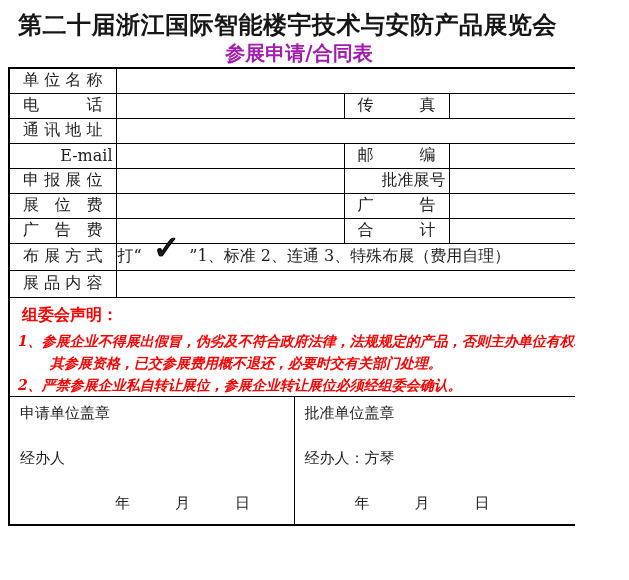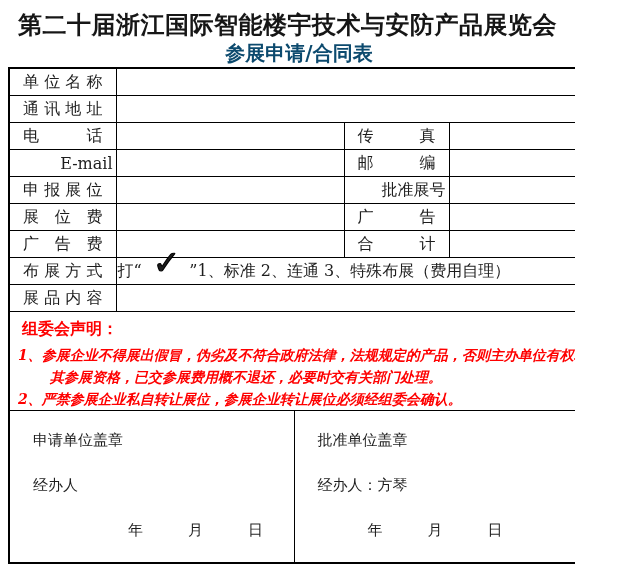--- a/index.html
+++ b/index.html
@@ -10,30 +10,30 @@
     font-family: "DejaVu Serif", "Liberation Serif", serif;
     color: #1d1d1d;
     overflow: hidden;
   }
   .title-block { text-align: center; padding-top: 8px; }
   .doc-title {
     font-size: 24px; font-weight: 700; line-height: 33px;
     letter-spacing: 0.5px; color: #161616;
   }
   .doc-subtitle {
-    font-size: 20px; font-weight: 700; line-height: 25px; color: #0c4a6e; margin-left: 23px;
+    font-size: 20px; font-weight: 700; line-height: 25px; color: #a21caf; margin-left: 23px;
   }
   table.form {
     margin: 1px 0 0 8px;
     width: 613px;
     border-collapse: collapse;
     border: 2px solid #000;
     table-layout: fixed;
   }
-  td { border: 1px solid #000; font-size: 16px; padding: 13px; }
+  td { border: 1px solid #000; font-size: 16px; padding: 0; }
   tr.r td { height: 25px; }
   tr.r-mid td { height: 27px; margin-top: 6px; }
   .lbl {
     text-align: justify; text-align-last: justify;
     padding: 0 13px; white-space: nowrap; overflow: hidden;
   }
   .lbl-c { text-align: right; padding: 0 3px; white-space: nowrap; }
   .val { background: #fff; }
   .layout-cell { padding: 0 4px 0 1px; white-space: nowrap; overflow: visible; }
   .check-glyph {
@@ -82,29 +82,29 @@
         <col style="width:173px">
     </colgroup>
 
     <tbody>
         <tr class="r">
       <td class="lbl">单 位 名 称</td>
       <td class="val" colspan="4"></td>
     </tr>
 
     <tr class="r">
-      <td class="lbl">通 讯 地 址</td>
-      <td class="val" colspan="4"></td>
-    </tr>
-
-    <tr class="r">
       <td class="lbl">电 话</td>
       <td class="val" colspan="2"></td>
       <td class="lbl">传 真</td>
       <td class="val"></td>
+    </tr>
+
+    <tr class="r">
+      <td class="lbl">通 讯 地 址</td>
+      <td class="val" colspan="4"></td>
     </tr>
 
 
     <tr class="r">
       <td class="lbl-c">E-mail</td>
       <td class="val" colspan="2"></td>
       <td class="lbl">邮 编</td>
       <td class="val"></td>
     </tr>
 

